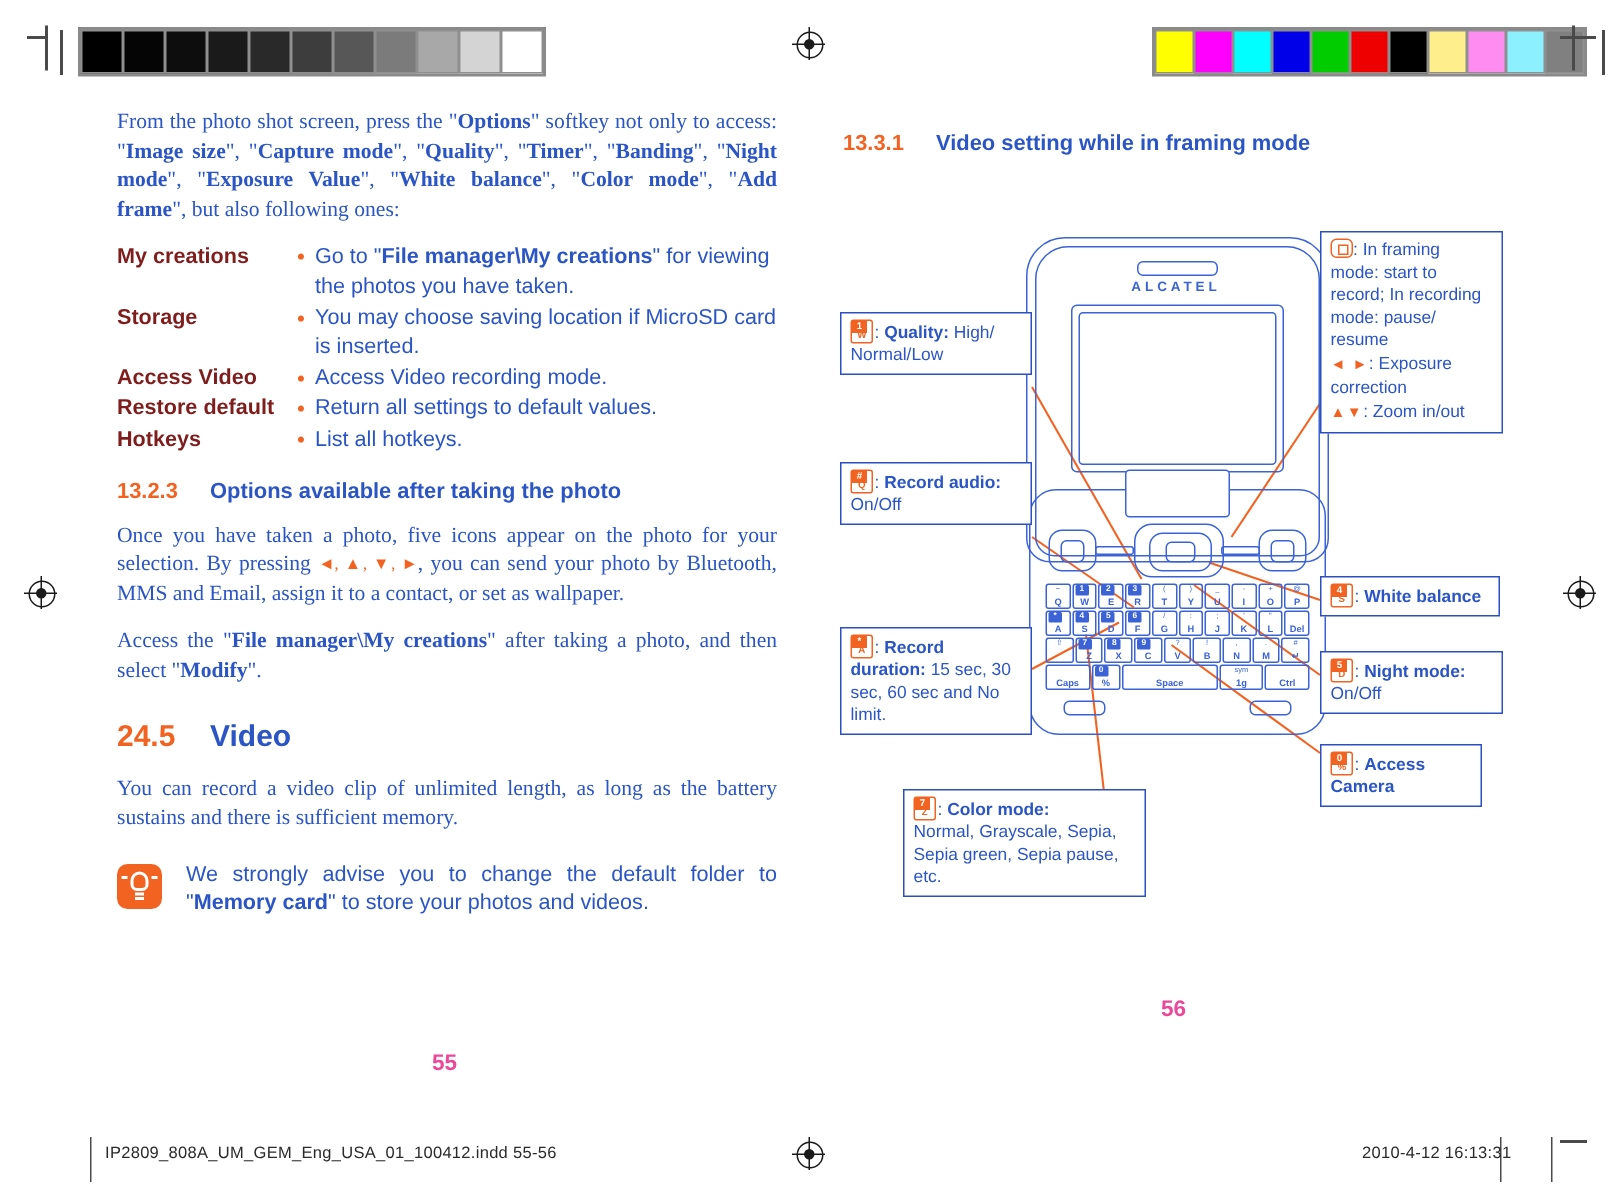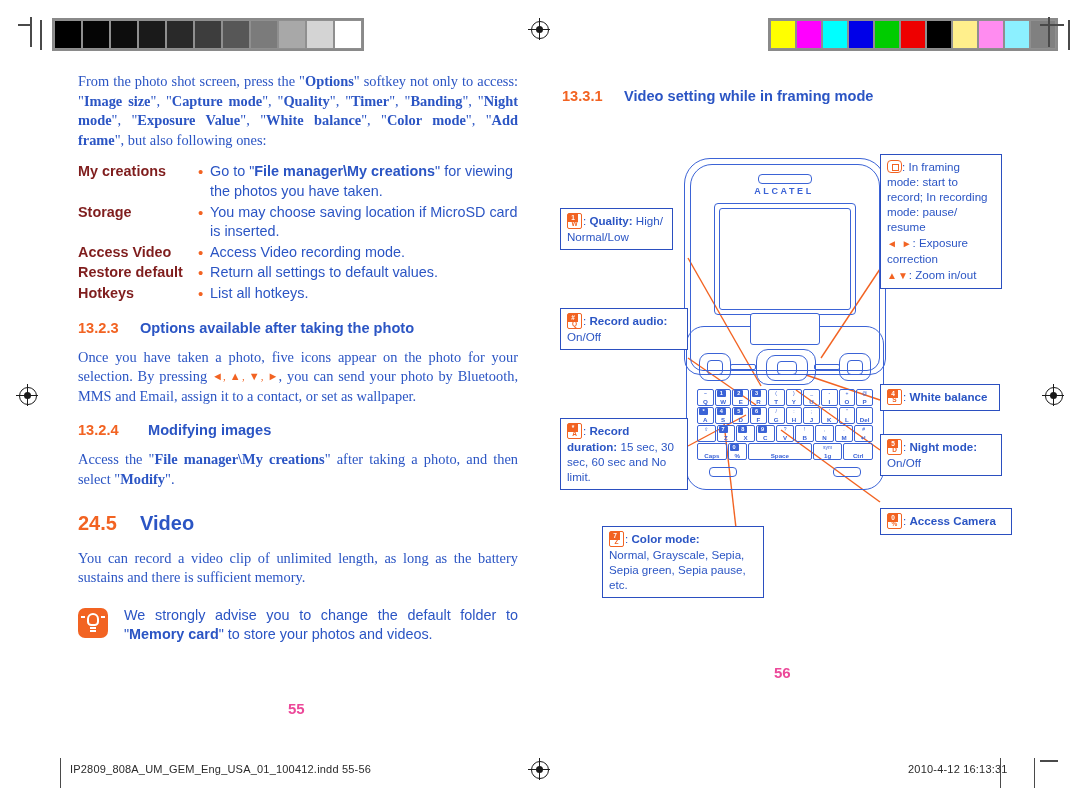--- a/index.html
+++ b/index.html
@@ -309,24 +309,20 @@
 
     <h3 class="head">
       <span class="num">13.2.3</span>
       <span>Options available after taking the photo</span>
     </h3>
 
     <p class="body">
       <span>Once you have taken a photo, five icons appear on the photo for your selection. By pressing </span><span class="arw">◄, ▲, ▼, ►</span><span>, you can send your photo by Bluetooth, MMS and Email, assign it to a contact, or set as wallpaper.</span>
     </p>
 
-    <h3 class="head wide">
-      <span class="num">13.2.4</span>
-      <span>Modifying images</span>
-    </h3>
 
     <p class="body">
       <span>Access the "</span><span class="b">File manager\My creations</span><span>" after taking a photo, and then select "</span><span class="b">Modify</span><span>".</span>
     </p>
 
     <h2 class="head2">
       <span class="num">24.5</span>
       <span>Video</span>
     </h2>
 
@@ -530,21 +526,21 @@
                 <span class="alpha">Ctrl</span>
               </div>
             </div>
           </div>
         <div class="ph-bottom-l"></div>
         <div class="ph-bottom-r"></div>
       </div>
       <div class="ph-hinge"></div>
     </div>
 
-    <div class="callout" style="left:4px;top:68px;width:113px;">
+    <div class="callout" style="left:4px;top:68px;width:128px;">
       <span class="keyicon">
         <span class="t">1</span>
         <span class="bm">W</span>
       </span><span>: </span><span class="ttl">Quality:</span><span> High/ Normal/Low</span>
     </div>
 
     <div class="callout" style="left:4px;top:168px;width:128px;">
       <span class="keyicon">
         <span class="t">#</span>
         <span class="bm">Q</span>
@@ -584,21 +580,21 @@
       </span><span>: </span><span class="ttl">White balance</span>
     </div>
 
     <div class="callout" style="left:324px;top:294px;width:122px;">
       <span class="keyicon">
         <span class="t">5</span>
         <span class="bm">D</span>
       </span><span>: </span><span class="ttl">Night mode:</span><span> On/Off</span>
     </div>
 
-    <div class="callout" style="left:324px;top:368px;width:132px;">
+    <div class="callout" style="left:324px;top:356px;width:108px;">
       <span class="keyicon">
         <span class="t">0</span>
         <span class="bm">%</span>
       </span><span>: </span><span class="ttl">Access Camera</span>
     </div>
   </div>
 
   <div class="pagenum" style="left:288px;top:700px;">55</div>
   <div class="pagenum" style="left:774px;top:664px;">56</div>
 

